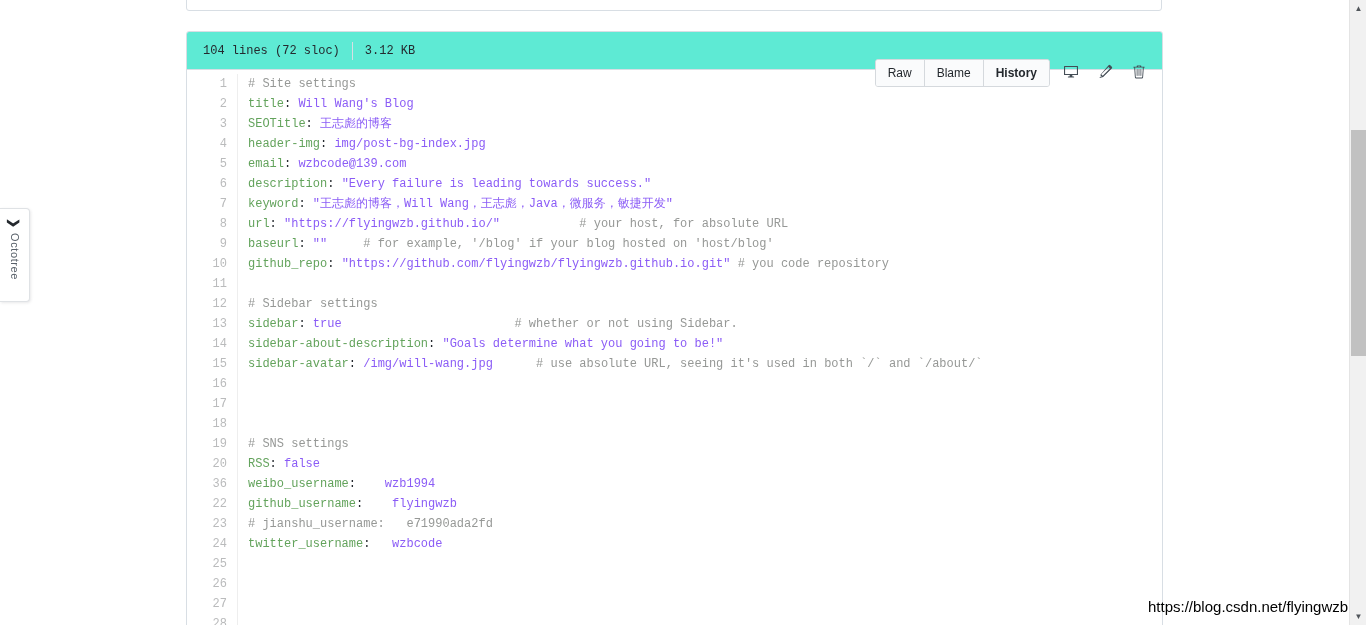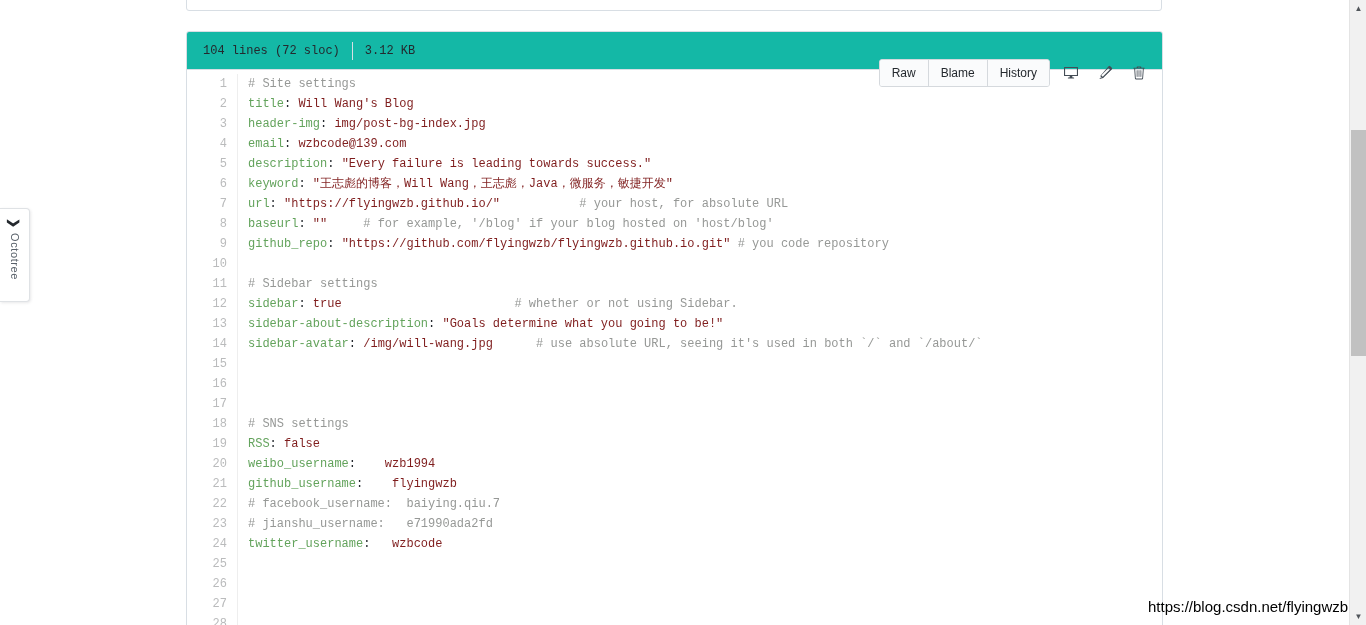--- a/index.html
+++ b/index.html
@@ -77,21 +77,21 @@
     width: 977px;
     background: #ffffff;
     border: 1px solid #d8dee4;
     border-radius: 3px 3px 0 0;
     box-sizing: border-box;
     overflow: hidden;
   }
 
   .file-header {
     height: 38px;
-    background: #14b8a6;
+    background: #5eead4;
     border-bottom: 1px solid #d8dee4;
     display: flex;
     align-items: center;
     padding: 0 10px 0 16px;
     box-sizing: border-box;
   }
 
   .file-meta {
     display: flex;
     align-items: center;
@@ -104,21 +104,21 @@
     display: inline-block;
     width: 1px;
     height: 18px;
     background: #d8dee4;
     margin: 0 12px;
   }
 
   .header-right {
     margin-left: auto;
     display: flex;
-    align-items: center;
+    align-items: flex-start;
     margin-top: 44px;
   }
 
   .btn-group {
     display: flex;
     border: 1px solid #d5d9dd;
     border-radius: 3px;
     overflow: hidden;
     background: #fafbfc;
   }
@@ -127,21 +127,21 @@
     font-size: 12px;
     color: #24292e;
     background: #fafbfc;
     padding: 4px 12px;
     line-height: 18px;
     border: none;
     border-right: 1px solid #d5d9dd;
     cursor: pointer;
     white-space: nowrap;
   }
-  .btn-group .gbtn:last-child { border-right: none; }
+  .btn-group .gbtn:last-child { border-right: none; font-weight: bold; }
 
   .icon-btn {
     width: 26px;
     height: 26px;
     margin-left: 8px;
     display: flex;
     align-items: center;
     justify-content: center;
     cursor: pointer;
     color: #444d56;
@@ -180,21 +180,21 @@
   .code-lines .cl {
     font-family: "Liberation Mono", monospace;
     font-size: 12px;
     line-height: 20px;
     height: 20px;
     color: #24292e;
     white-space: pre;
   }
   .t-comment { color: #969896; }
   .t-key     { color: #63a35c; text-align: right; }
-  .t-val     { color: #7f1d1d; }
+  .t-val     { color: #8b5cf6; }
   .t-plain   { color: #24292e; }
 
   
   .watermark {
     position: absolute;
     left: 1148px;
     top: 598px;
     font-family: "Liberation Sans", sans-serif;
     font-size: 15px;
     color: #000000;
@@ -301,52 +301,52 @@
           <div class="ln">11</div>
           <div class="ln">12</div>
           <div class="ln">13</div>
           <div class="ln">14</div>
           <div class="ln">15</div>
           <div class="ln">16</div>
           <div class="ln">17</div>
           <div class="ln">18</div>
           <div class="ln">19</div>
           <div class="ln">20</div>
-          <div class="ln">21</div>
+          <div class="ln">36</div>
           <div class="ln">22</div>
           <div class="ln">23</div>
           <div class="ln">24</div>
           <div class="ln">25</div>
           <div class="ln">26</div>
           <div class="ln">27</div>
           <div class="ln">28</div>
         </div>
       <div class="code-lines">
           <div class="cl"><span class="t-comment"># Site settings</span></div>
           <div class="cl"><span class="t-key">title</span><span class="t-plain">: </span><span class="t-val">Will Wang's Blog</span></div>
+          <div class="cl"><span class="t-key">SEOTitle</span><span class="t-plain">: </span><span class="t-val">王志彪的博客</span></div>
           <div class="cl"><span class="t-key">header-img</span><span class="t-plain">: </span><span class="t-val">img/post-bg-index.jpg</span></div>
           <div class="cl"><span class="t-key">email</span><span class="t-plain">: </span><span class="t-val">wzbcode@139.com</span></div>
           <div class="cl"><span class="t-key">description</span><span class="t-plain">: </span><span class="t-val">"Every failure is leading towards success."</span></div>
           <div class="cl"><span class="t-key">keyword</span><span class="t-plain">: </span><span class="t-val">"王志彪的博客，Will Wang，王志彪，Java，微服务，敏捷开发"</span></div>
           <div class="cl"><span class="t-key">url</span><span class="t-plain">: </span><span class="t-val">"https://flyingwzb.github.io/"</span><span class="t-plain">           </span><span class="t-comment"># your host, for absolute URL</span></div>
           <div class="cl"><span class="t-key">baseurl</span><span class="t-plain">: </span><span class="t-val">""</span><span class="t-plain">     </span><span class="t-comment"># for example, '/blog' if your blog hosted on 'host/blog'</span></div>
           <div class="cl"><span class="t-key">github_repo</span><span class="t-plain">: </span><span class="t-val">"https://github.com/flyingwzb/flyingwzb.github.io.git"</span><span class="t-plain"> </span><span class="t-comment"># you code repository</span></div>
           <div class="cl">&nbsp;</div>
           <div class="cl"><span class="t-comment"># Sidebar settings</span></div>
           <div class="cl"><span class="t-key">sidebar</span><span class="t-plain">: </span><span class="t-val">true</span><span class="t-plain">                        </span><span class="t-comment"># whether or not using Sidebar.</span></div>
           <div class="cl"><span class="t-key">sidebar-about-description</span><span class="t-plain">: </span><span class="t-val">"Goals determine what you going to be!"</span></div>
           <div class="cl"><span class="t-key">sidebar-avatar</span><span class="t-plain">: </span><span class="t-val">/img/will-wang.jpg</span><span class="t-plain">      </span><span class="t-comment"># use absolute URL, seeing it's used in both `/` and `/about/`</span></div>
           <div class="cl">&nbsp;</div>
           <div class="cl">&nbsp;</div>
           <div class="cl">&nbsp;</div>
           <div class="cl"><span class="t-comment"># SNS settings</span></div>
           <div class="cl"><span class="t-key">RSS</span><span class="t-plain">: </span><span class="t-val">false</span></div>
           <div class="cl"><span class="t-key">weibo_username</span><span class="t-plain">:    </span><span class="t-val">wzb1994</span></div>
           <div class="cl"><span class="t-key">github_username</span><span class="t-plain">:    </span><span class="t-val">flyingwzb</span></div>
-          <div class="cl"><span class="t-comment"># facebook_username:  baiying.qiu.7</span></div>
           <div class="cl"><span class="t-comment"># jianshu_username:   e71990ada2fd</span></div>
           <div class="cl"><span class="t-key">twitter_username</span><span class="t-plain">:   </span><span class="t-val">wzbcode</span></div>
           <div class="cl">&nbsp;</div>
           <div class="cl">&nbsp;</div>
         </div>
     </div>
 
   </div>
 
   <div class="watermark">https://blog.csdn.net/flyingwzb</div>

